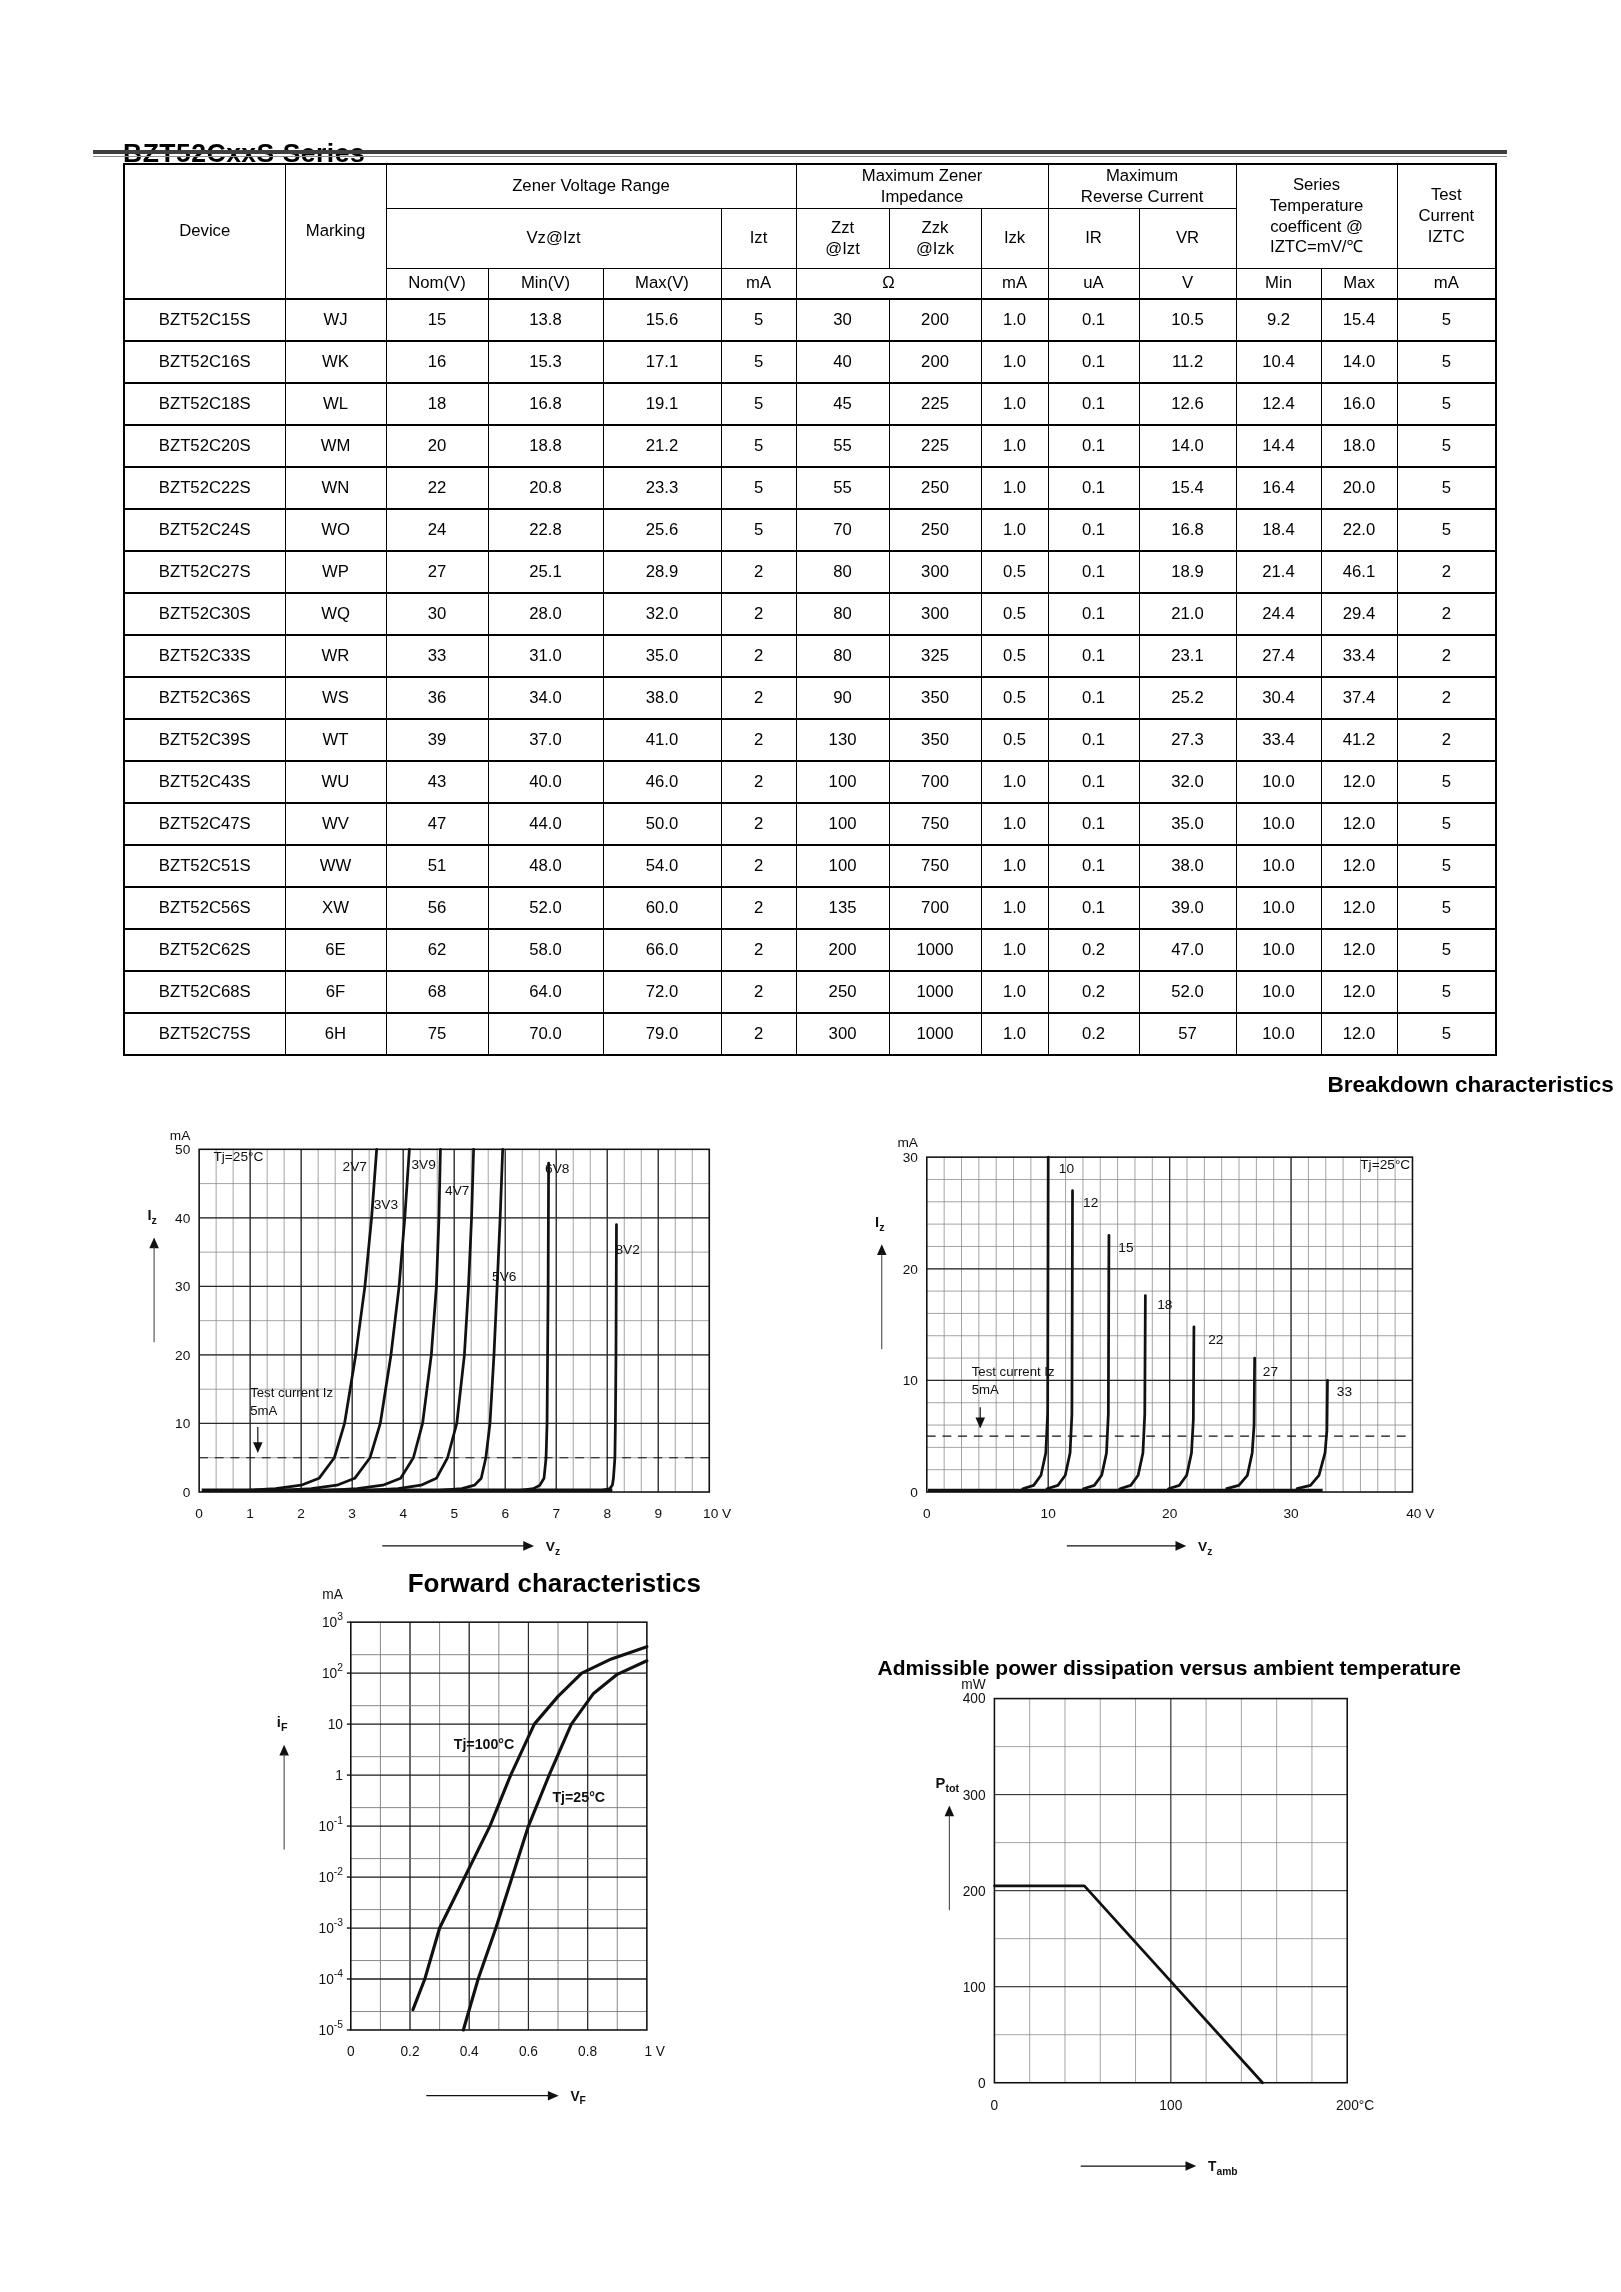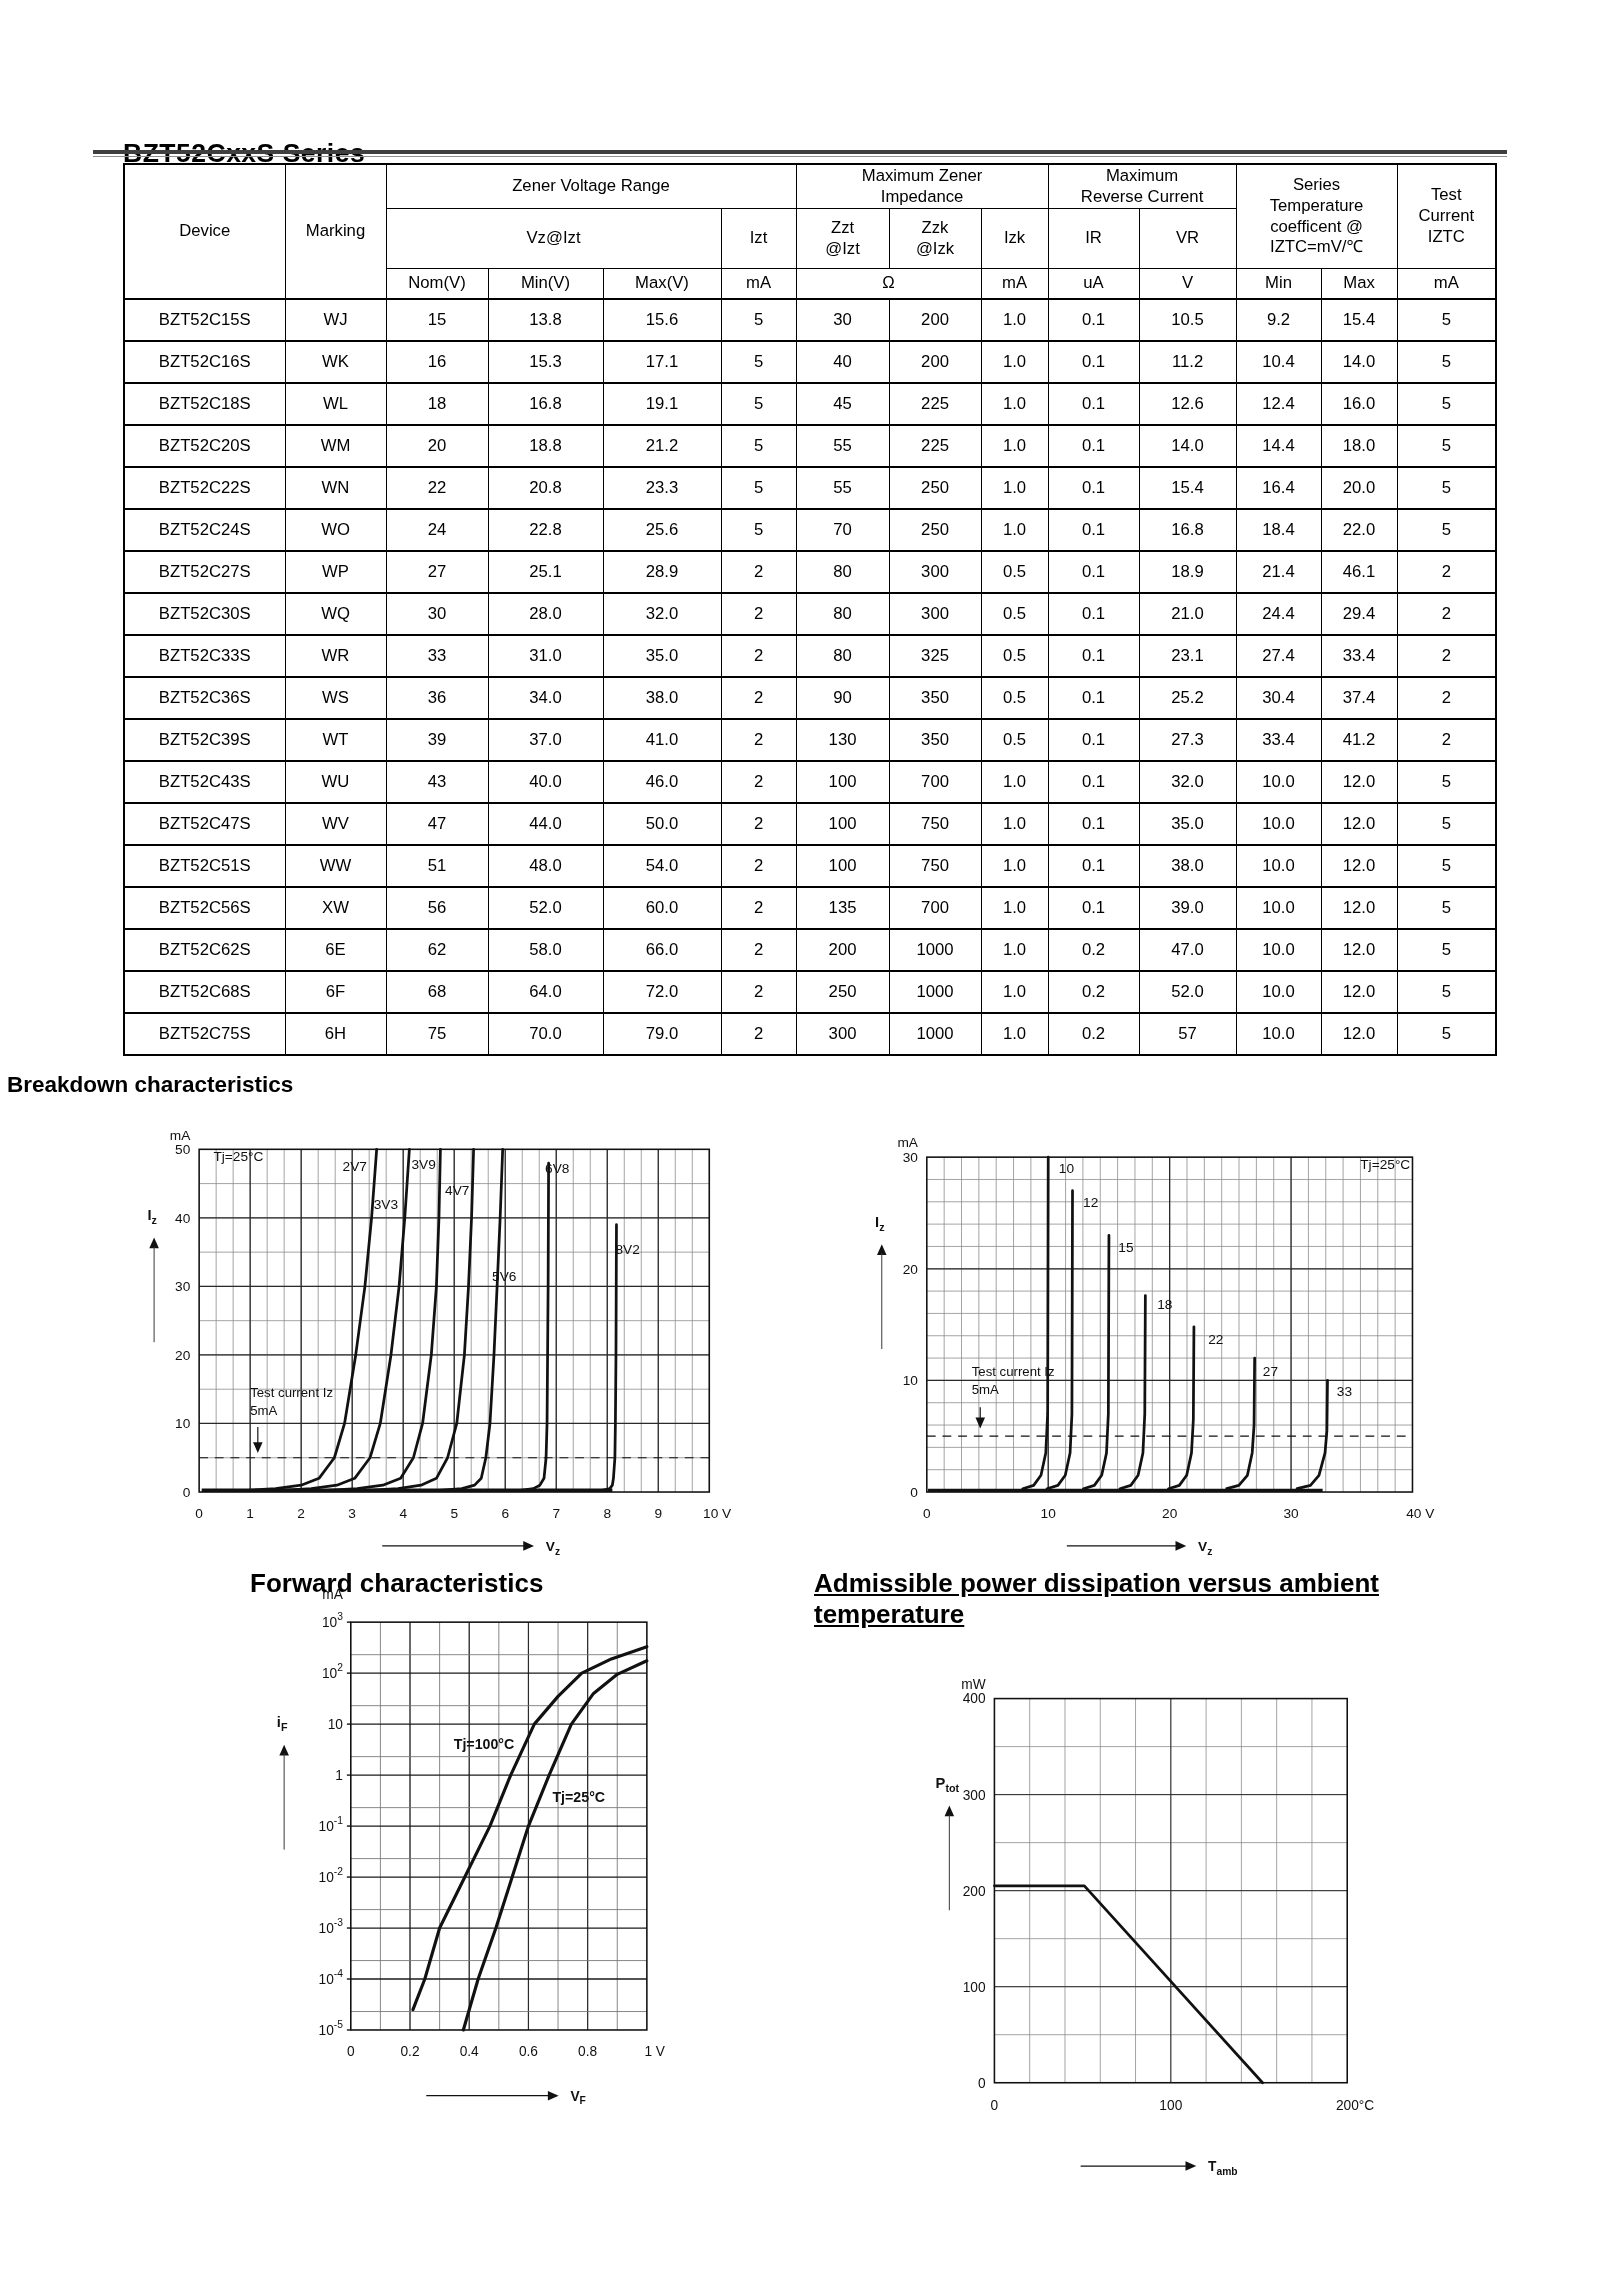--- a/index.html
+++ b/index.html
@@ -9,25 +9,25 @@
   .rule-thick{position:absolute;left:93px;top:150px;width:1414px;height:3.9px;background:#3f3f3f;}
   .rule-thin{position:absolute;left:93px;top:156px;width:1414px;height:1px;background:#8f8f8f;}
   table.spec{position:absolute;left:123px;top:163px;width:1372px;border-collapse:collapse;table-layout:fixed;
     text-align:center;font-size:16.7px;border:2px solid #000;}
   table.spec th, table.spec td{border:1px solid #000;font-weight:normal;padding:0 2px;white-space:pre-line;line-height:1.25;}
   table.spec thead tr:nth-child(1) th{height:43px;}
   table.spec thead tr:nth-child(2) th{height:59px;}
   table.spec thead tr:nth-child(3) th{height:29px;}
   table.spec thead tr:nth-child(3) th{border-bottom-width:2px;}
   table.spec tbody td{height:40px;border-top-width:2px;border-bottom-width:2px;}
-  .sec-title{position:absolute;text-align:left;font-weight:bold;}
+  .sec-title{position:absolute;text-align:right;font-weight:bold;}
   #bd-title{left:6.9px;top:1072px;width:1607px;font-size:22.5px;}
   #bd-sub{left:6.9px;top:1105px;width:1607px;font-size:14.7px;font-weight:bold;}
   #fwd-title{left:250px;top:1568px;width:451px;font-size:26px;}
-  #pwr-title{left:814px;top:1568px;width:647px;font-size:26px;text-decoration:underline;}
+  #pwr-title{left:814px;top:1656px;width:647px;font-size:21px;}
   svg.chart{position:absolute;overflow:visible;}
   #chart-bdl{left:98px;top:1117px;}
   #chart-bdr{left:863px;top:1117px;}
   #chart-fwd{left:235px;top:1580px;}
   #chart-pwr{left:912px;top:1580px;}
   svg text{font-family:"Liberation Sans",sans-serif;fill:#111;}
 </style>
 </head>
 <body>
 

